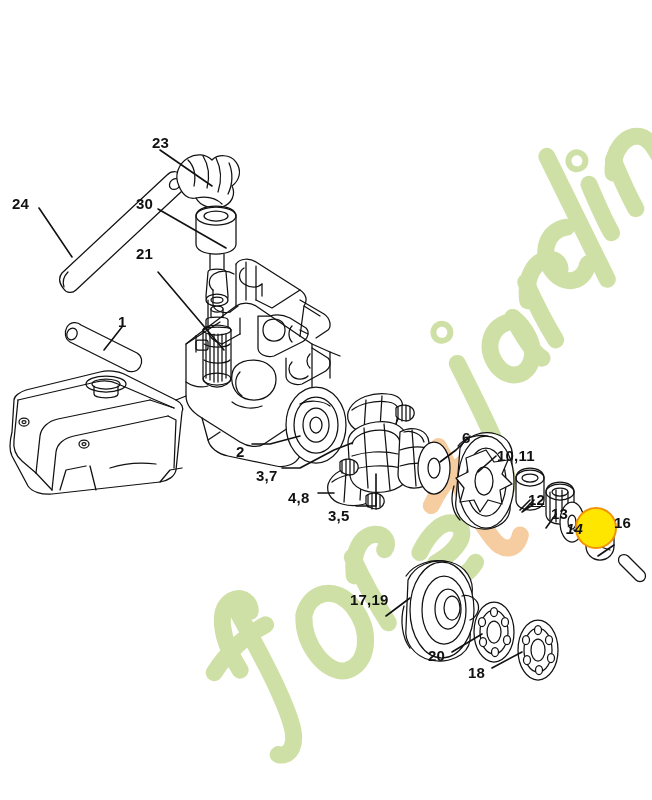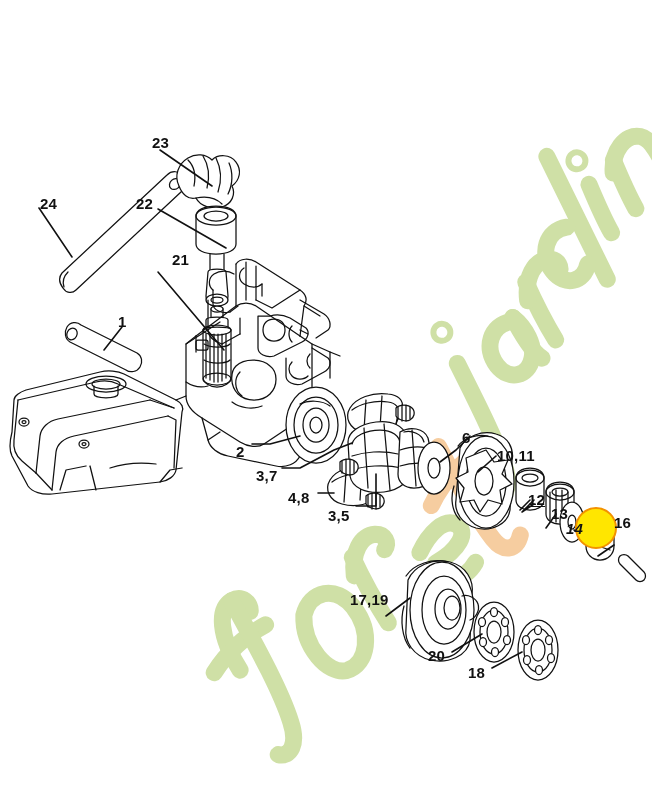--- a/index.html
+++ b/index.html
@@ -346,24 +346,24 @@
         <path d="M452,652 L482,634"></path>
         <path d="M492,668 L522,652"></path>
       </g>
 
     </g>
   </svg>
 
   <div class="hl" id="highlight-circle" style="left: 575px; top: 507px; width: 42px; height: 42px; background: rgb(255, 230, 0); border: 2px solid rgb(243, 146, 0);"></div>
 
   <div class="callout-layer" id="callouts">
-      <div class="lbl" style="left: 12px; top: 196px; margin-left: 28px;">24</div>
+      <div class="lbl" style="left: 12px; top: 196px;">24</div>
       <div class="lbl" style="left: 152px; top: 135px;">23</div>
-      <div class="lbl" style="left: 136px; top: 196px;">22</div>
-      <div class="lbl" style="left: 136px; top: 252px; margin-left: 36px;">21</div>
+      <div class="lbl" style="left: 136px; top: 196px;">30</div>
+      <div class="lbl" style="left: 136px; top: 246px;">21</div>
       <div class="lbl" style="left: 118px; top: 314px;">1</div>
       <div class="lbl" style="left: 236px; top: 444px;">2</div>
       <div class="lbl" style="left: 256px; top: 468px;">3,7</div>
       <div class="lbl" style="left: 288px; top: 490px;">4,8</div>
       <div class="lbl" style="left: 328px; top: 508px;">3,5</div>
       <div class="lbl" style="left: 462px; top: 430px;">6</div>
       <div class="lbl" style="left: 497px; top: 448px;">10,11</div>
       <div class="lbl" style="left: 528px; top: 492px; text-decoration: underline;">12</div>
       <div class="lbl" style="left: 551px; top: 506px;">13</div>
       <div class="lbl" style="left: 566px; top: 521px; font-style: italic;">14</div>

